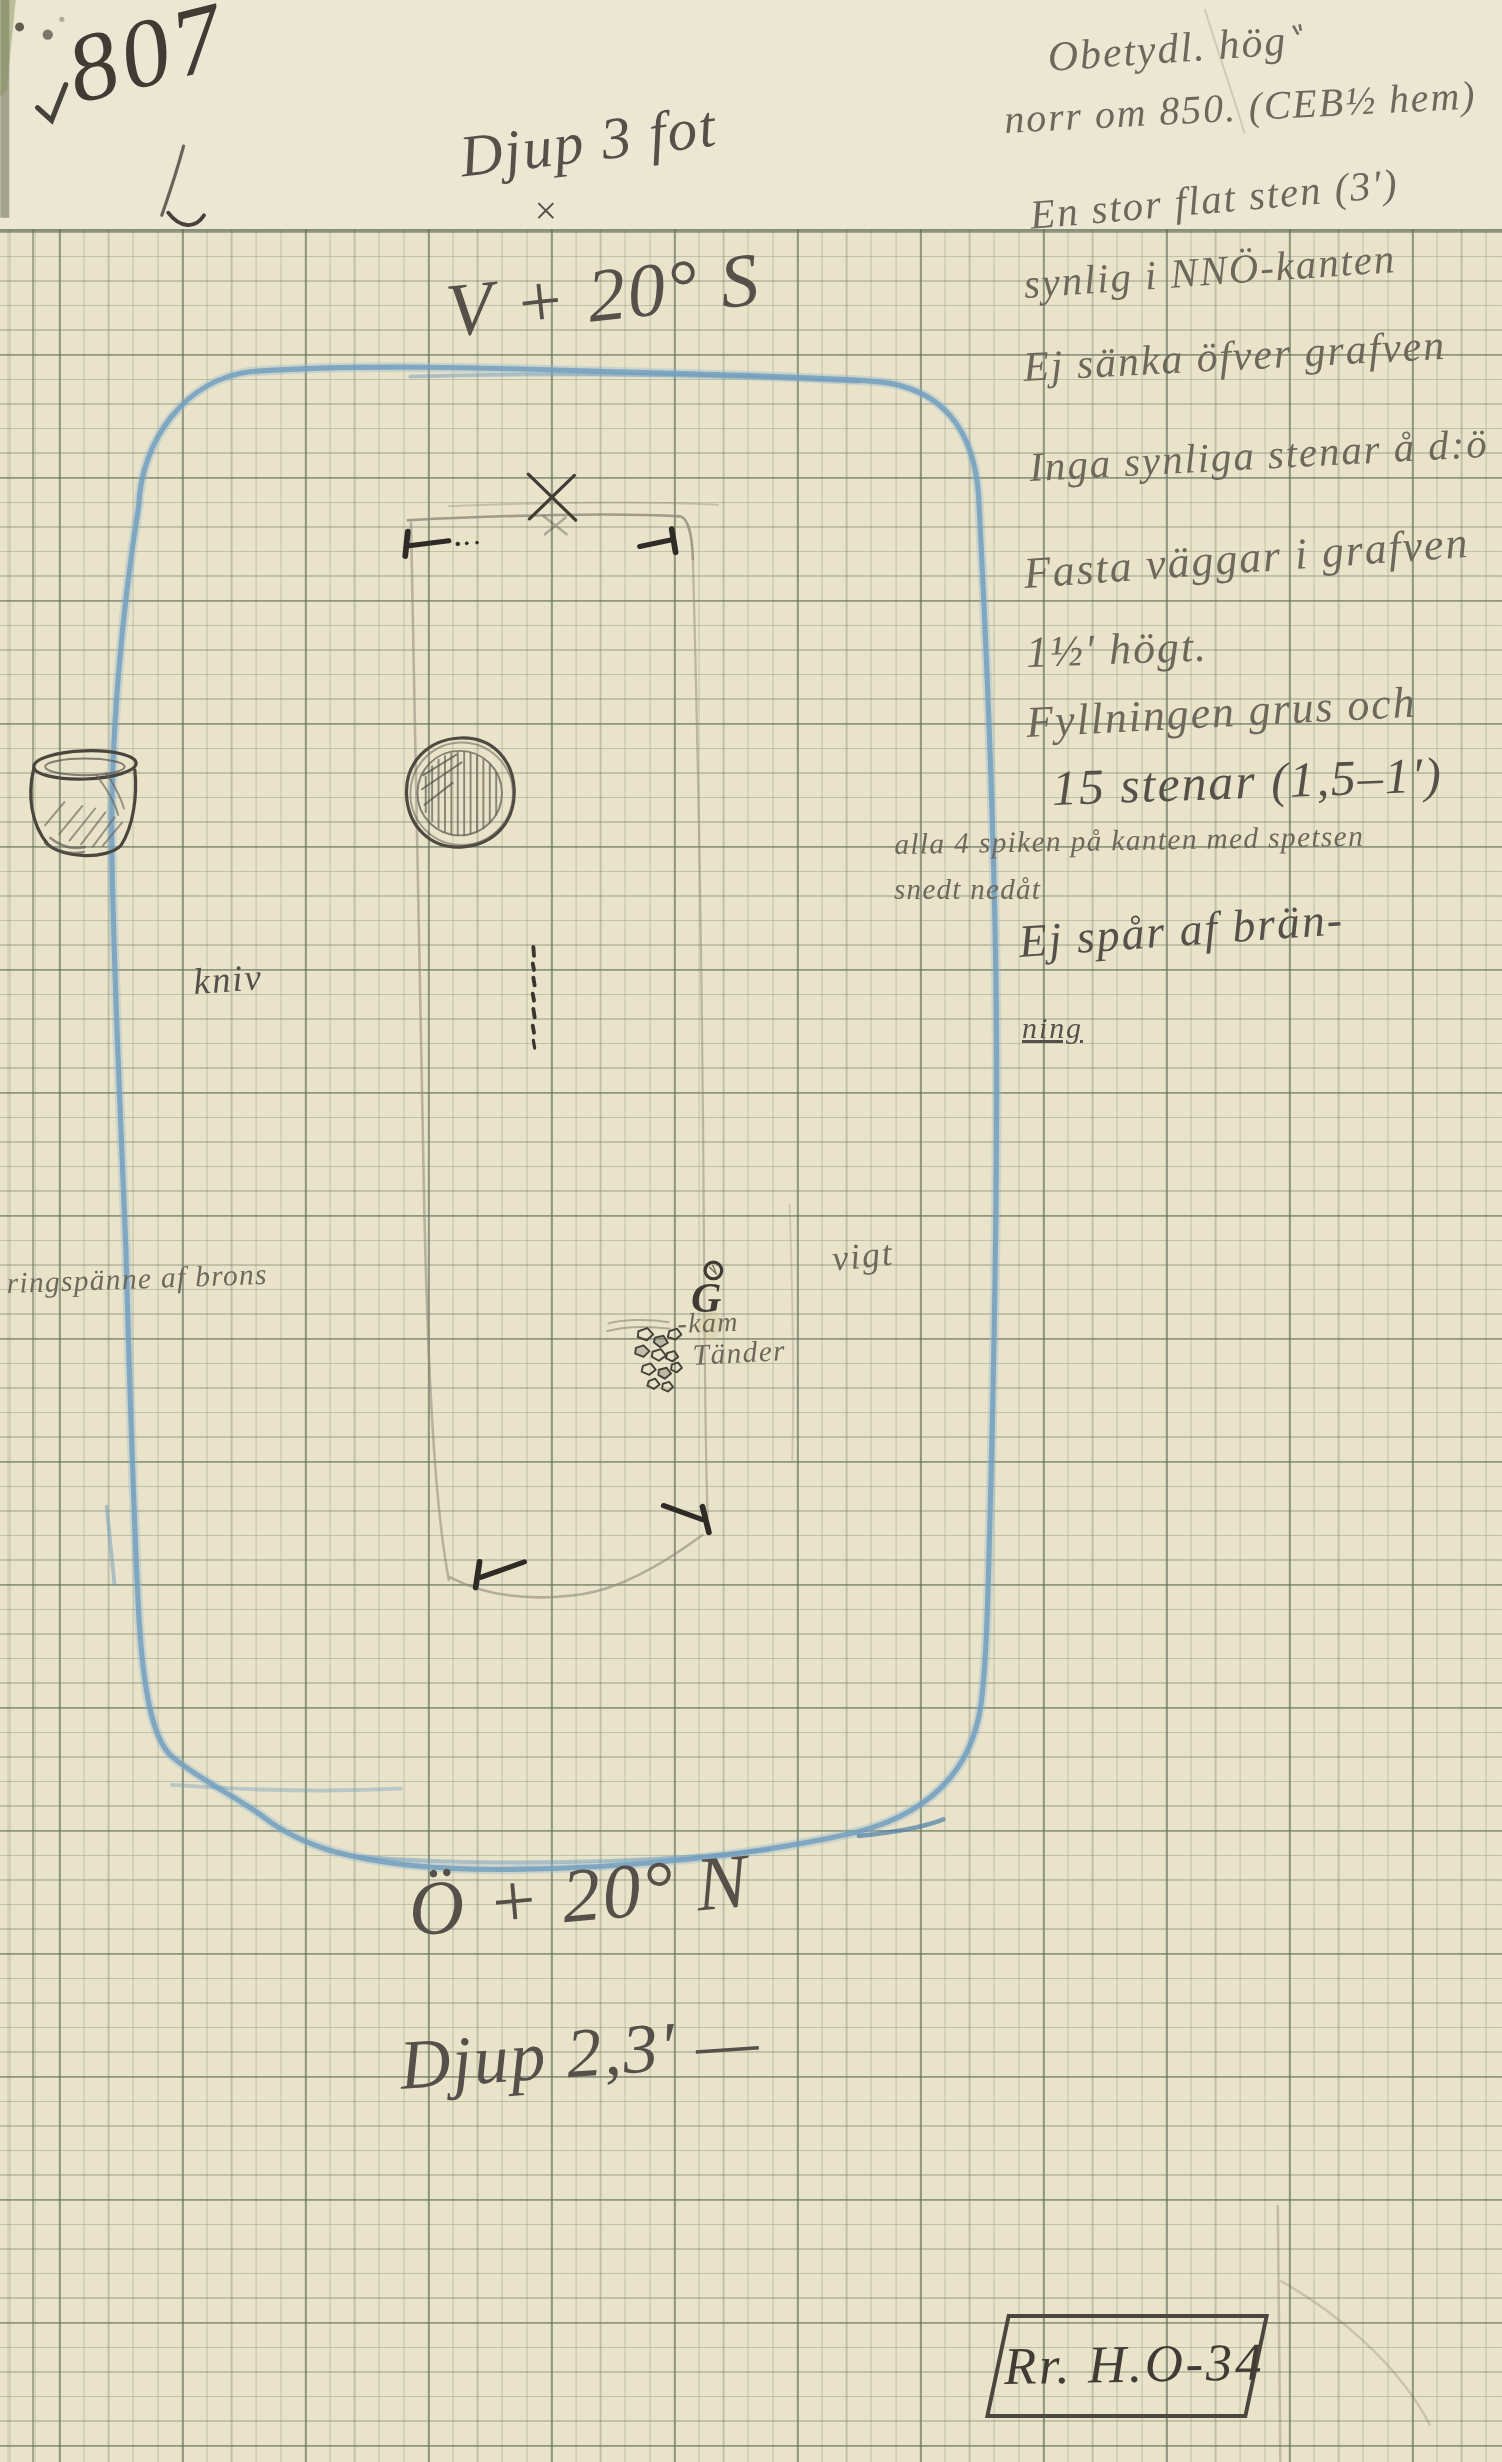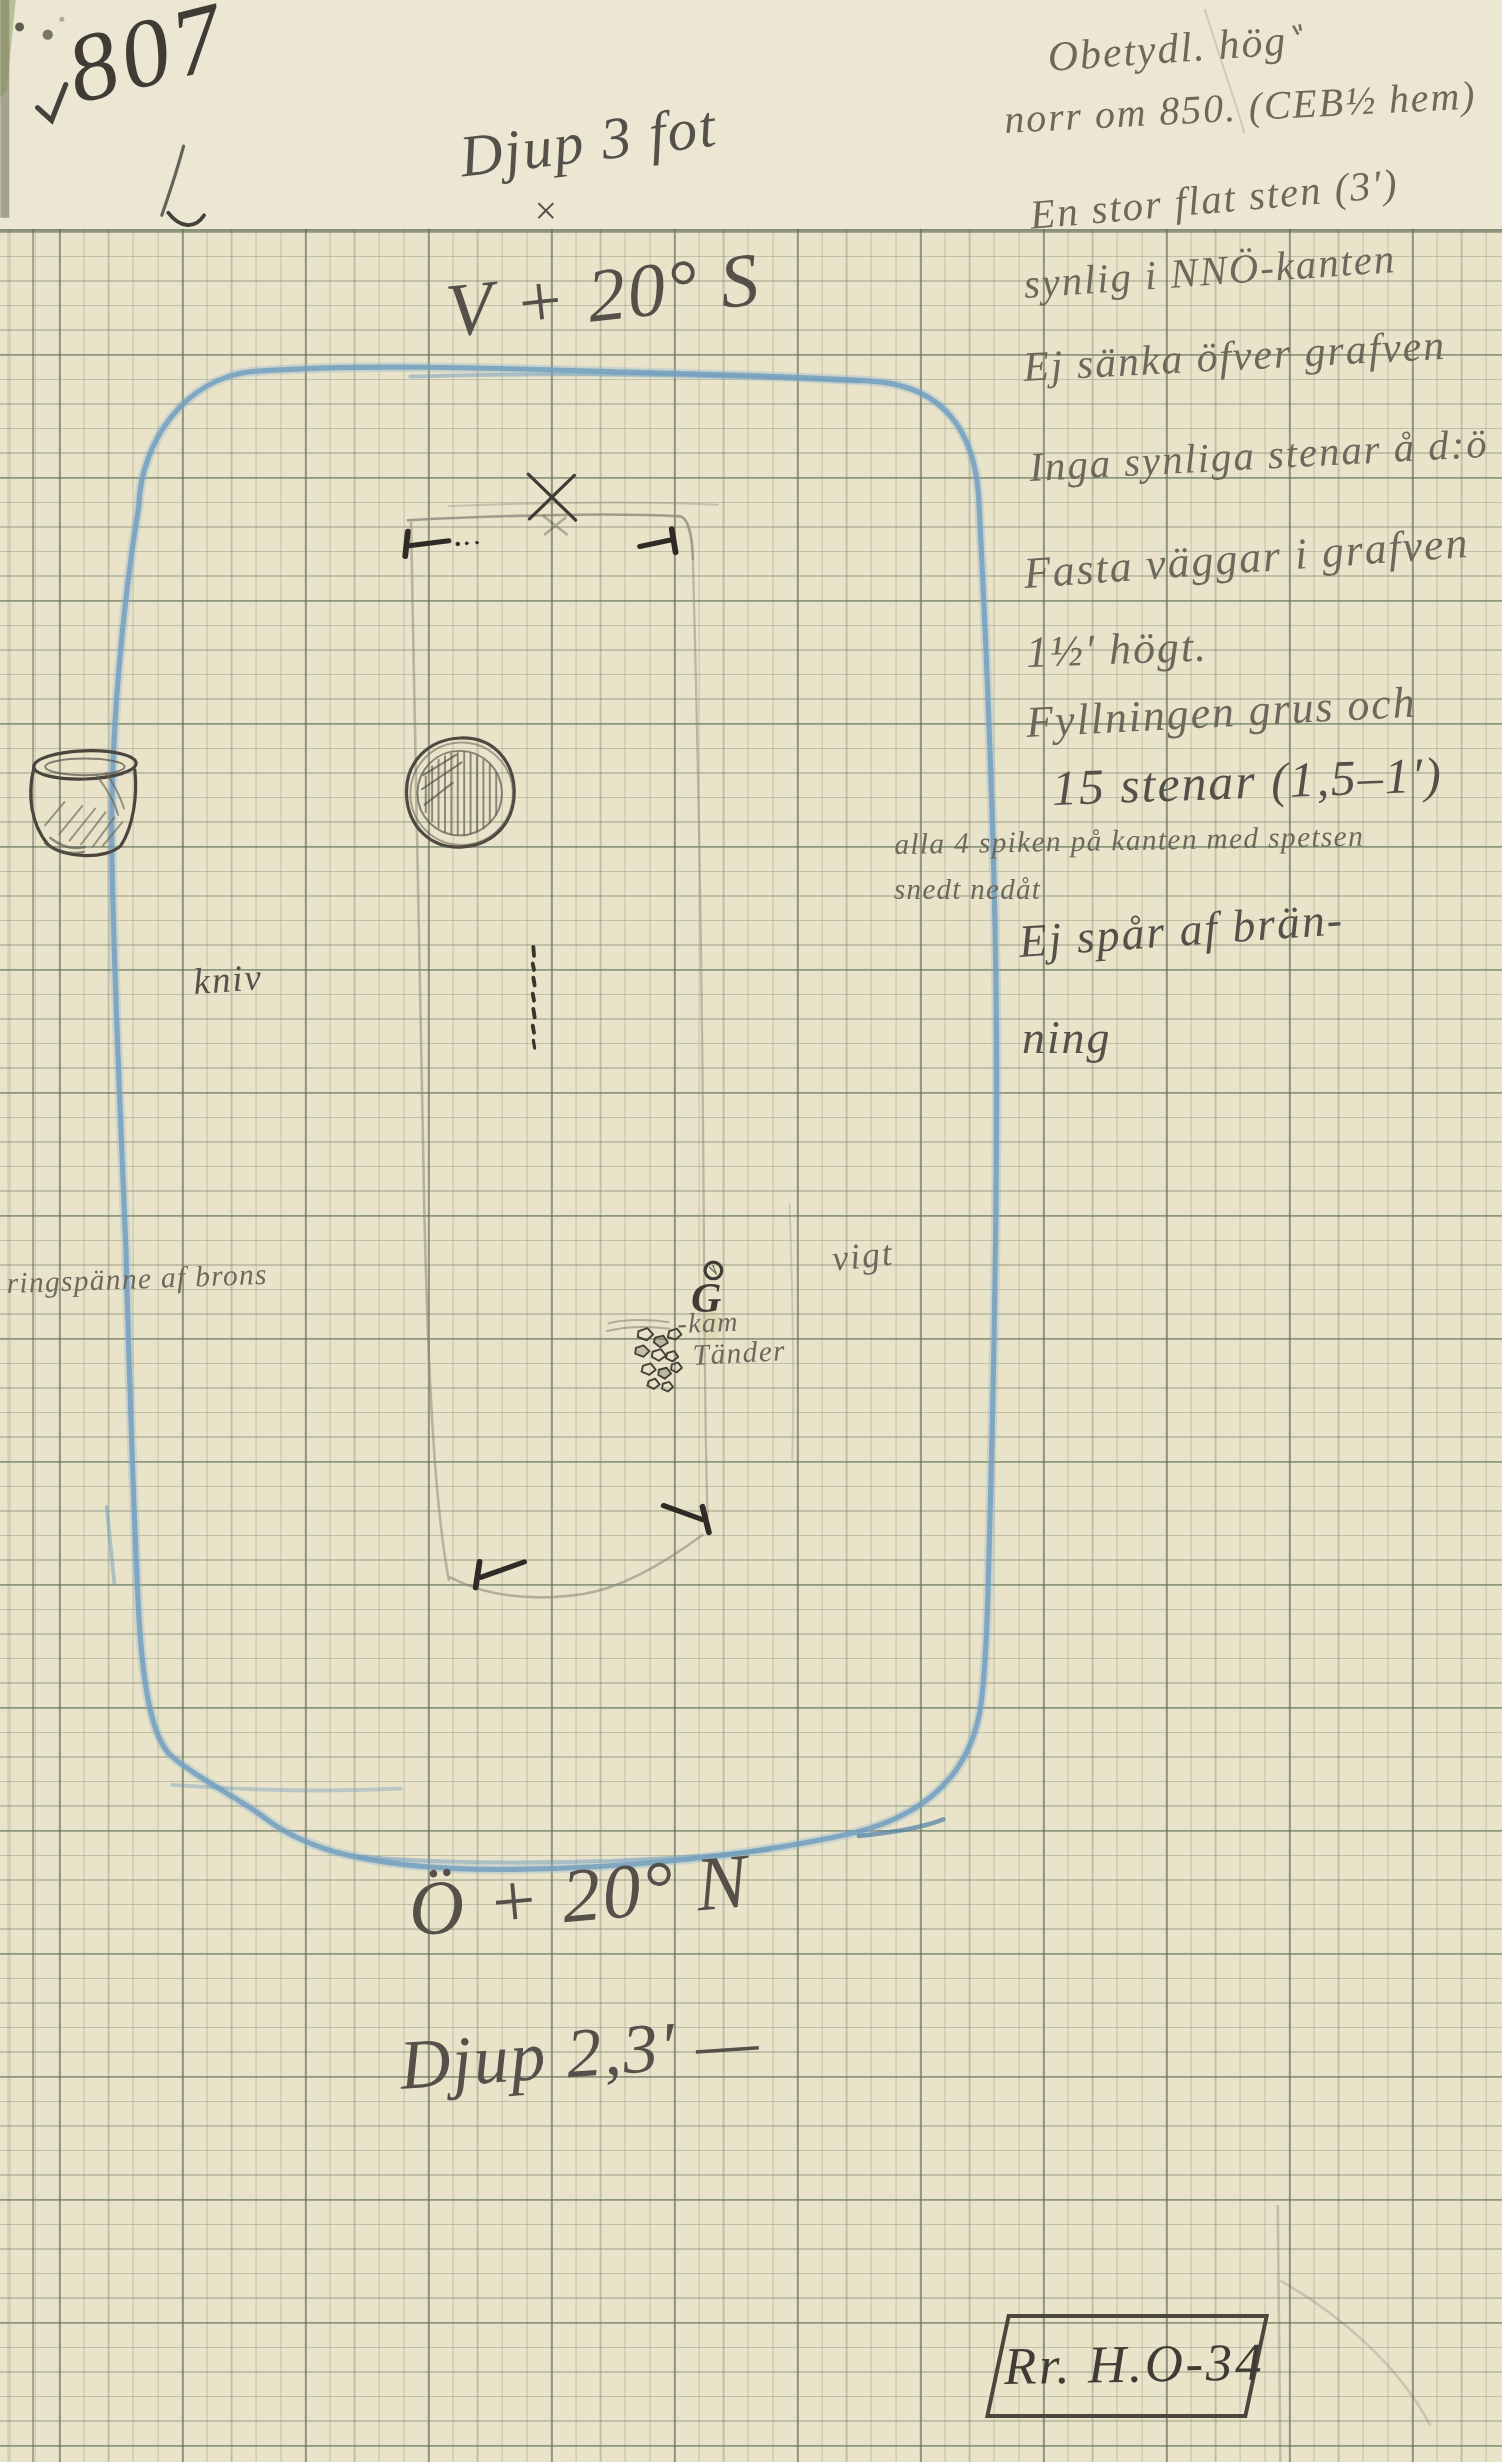--- a/index.html
+++ b/index.html
@@ -239,21 +239,21 @@
   <div class="txt ink-light" style="left:1028px;top:443px;font-size:41px;transform:rotate(-3deg);">Inga synliga stenar å d:ö</div>
   <div class="txt ink-light" style="left:1022px;top:548px;font-size:44px;transform:rotate(-4deg);">Fasta väggar i grafven</div>
   <div class="txt ink-light" style="left:1025px;top:627px;font-size:44px;transform:rotate(-2deg);">1½′ högt.</div>
   <div class="txt ink-light" style="left:1025px;top:697px;font-size:44px;transform:rotate(-3deg);">Fyllningen grus och</div>
   <div class="txt ink-mid" style="left:1051px;top:759px;font-size:50px;transform:rotate(-2deg);">15 stenar (1,5–1′)</div>
 
   <div class="txt ink-light" style="left:894px;top:828px;font-size:29.5px;transform:rotate(-1deg);letter-spacing:1.3px;">alla 4 spiken på kanten med spetsen</div>
   <div class="txt ink-light" style="left:894px;top:873px;font-size:29px;letter-spacing:1.3px;">snedt nedåt</div>
 
   <div class="txt ink-mid" style="left:1017px;top:915px;font-size:46px;transform:rotate(-4deg);">Ej spår af brän-</div>
-  <div class="txt ink-mid" style="left:1022px;top:1011px;font-size:46px;">ning</div>
+  <div class="txt ink-mid" style="left:1022px;top:1011px;font-size:30px;text-decoration:underline;">ning</div>
 
   <div class="txt ink-mid" style="left:192px;top:960px;font-size:37px;transform:rotate(-4deg);">kniv</div>
   <div class="txt ink-light" style="left:6.4px;top:1267px;font-size:29.5px;transform:rotate(-2deg);letter-spacing:1.3px;">ringspänne af brons</div>
   <div class="txt ink-light" style="left:830px;top:1238px;font-size:36px;transform:rotate(-6deg);">vigt</div>
   <div class="txt ink-dark" style="left:691px;top:1274px;font-size:42px;font-weight:bold;">G</div>
   <div class="txt ink-light" style="left:677px;top:1308px;font-size:28px;transform:rotate(-2deg);letter-spacing:1.3px;">-kam</div>
   <div class="txt ink-light" style="left:692px;top:1339px;font-size:29.5px;transform:rotate(-3deg);letter-spacing:1.3px;">Tänder</div>
 
   <div class="txt ink-mid" style="left:405px;top:1866px;font-size:77px;transform:rotate(-5deg);">Ö + 20° N</div>
   <div class="txt ink-mid" style="left:397px;top:2026px;font-size:70px;transform:rotate(-4deg);">Djup 2,3′ —</div>

